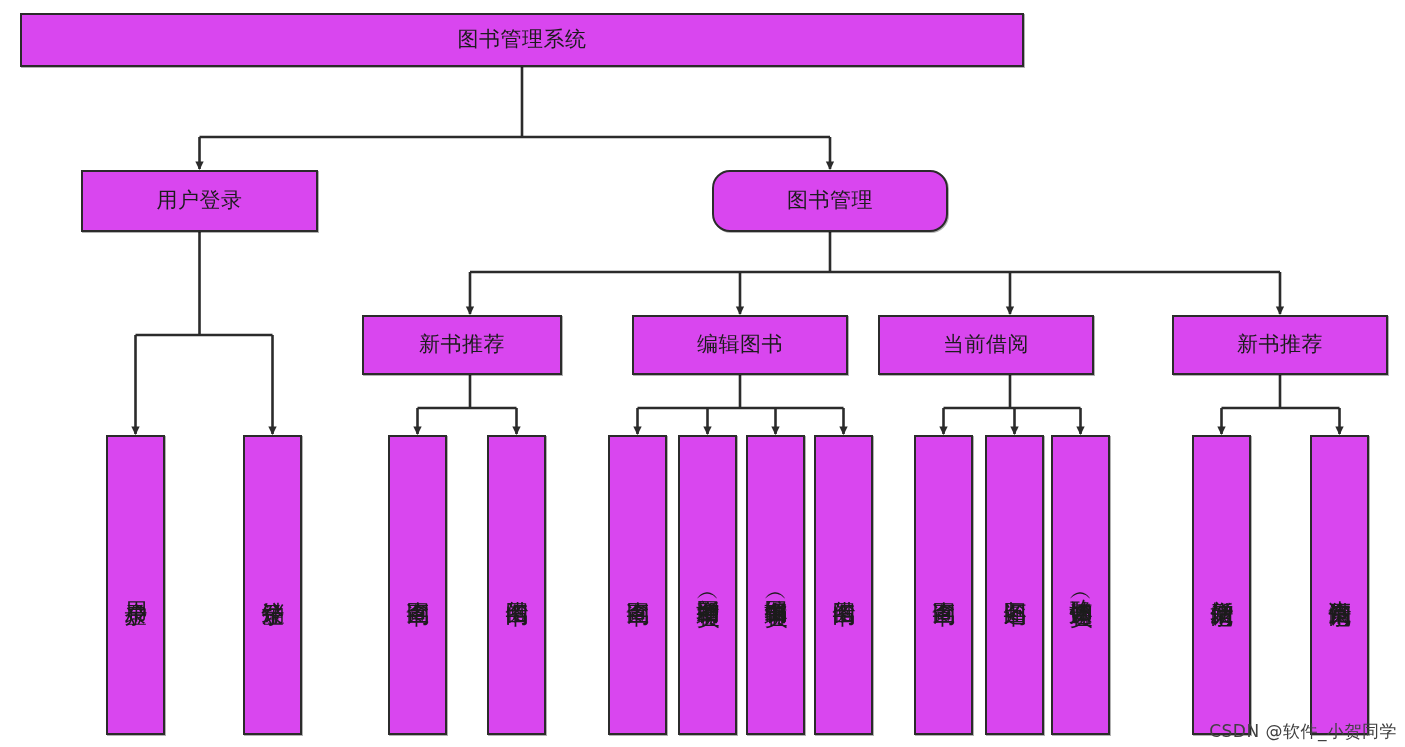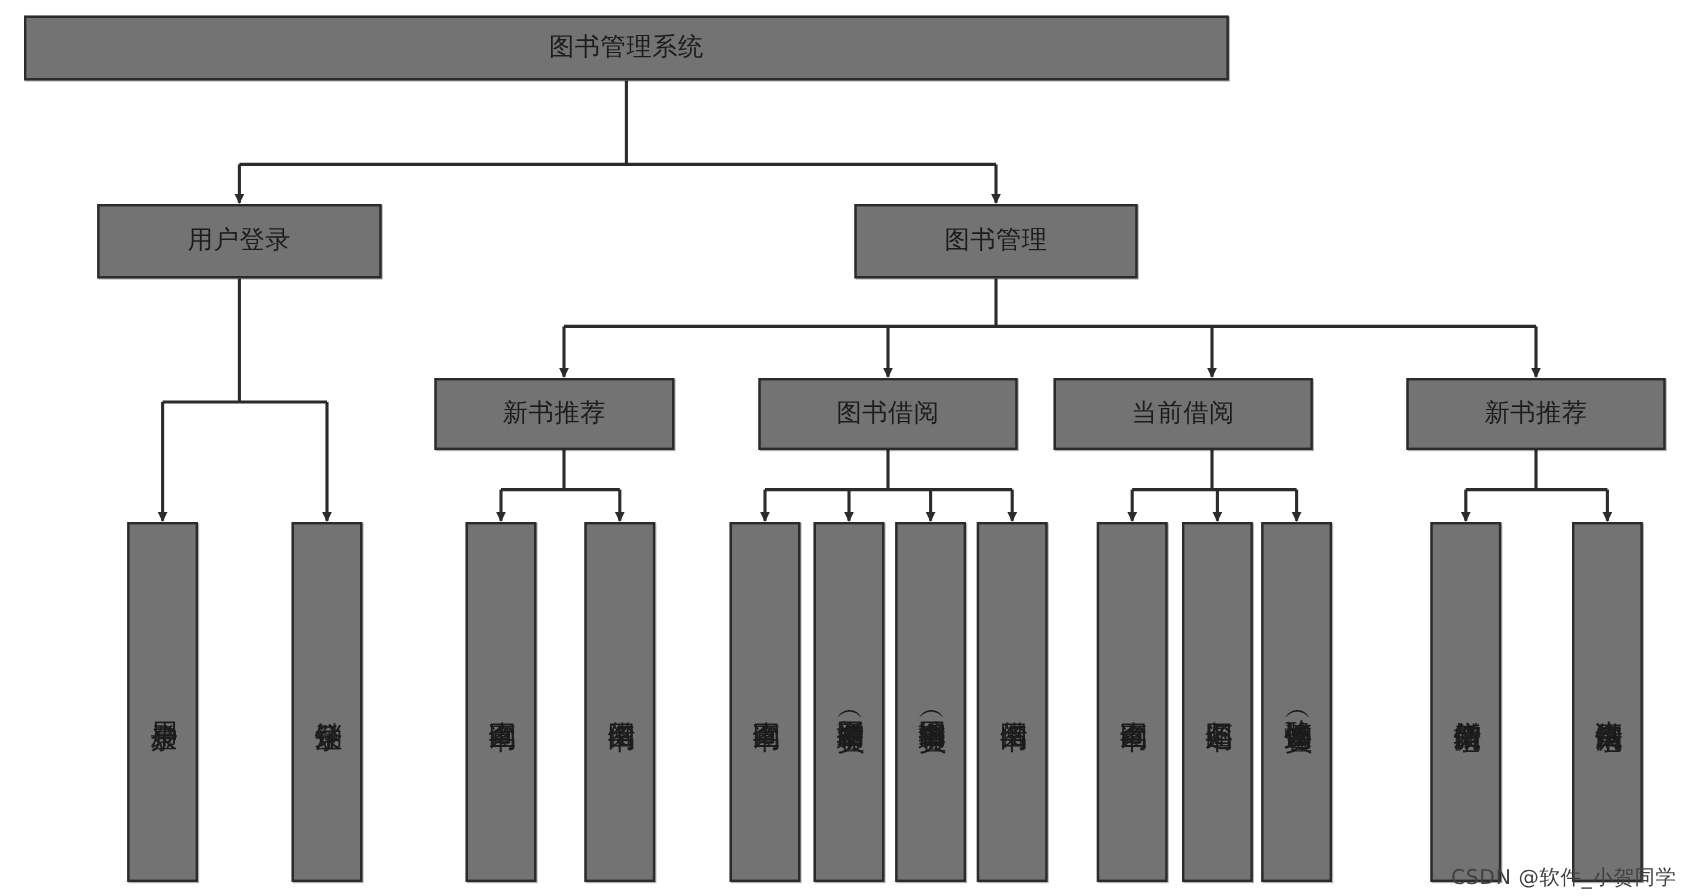--- a/index.html
+++ b/index.html
@@ -17,21 +17,21 @@
   #diagram-root {
     position: absolute;
     left: 0;
     top: 0;
     width: 1405px;
     height: 747px;
   }
   .node-box {
     position: absolute;
     box-sizing: border-box;
-    background: #737373;
+    background: #d946ef;
     border: 2px solid #2b2b2b;
     box-shadow: 1px 1px 0 0 rgba(0,0,0,0.30);
   }
   .node-label-h {
     position: absolute;
     left: 0; top: 0; right: 0; bottom: 0;
     display: flex;
     align-items: center;
     justify-content: center;
     font-size: 21px;
@@ -118,28 +118,28 @@
         <line x1="1339.5" y1="408" x2="1339.5" y2="434" stroke="#2b2b2b" stroke-width="2.6" marker-end="url(#arrowhead)"></line>
       </g>
   </svg>
   <div id="node-layer">
       <div class="node-box" style="left: 20px; top: 13px; width: 1004px; height: 54px;">
         <div class="node-label-h">图书管理系统</div>
       </div>
       <div class="node-box" style="left: 81px; top: 170px; width: 237px; height: 62px;">
         <div class="node-label-h">用户登录</div>
       </div>
-      <div class="node-box" style="left: 712px; top: 170px; width: 236px; height: 62px;">
+      <div class="node-box" style="left: 712px; top: 170px; width: 236px; height: 62px; border-radius: 18px;">
         <div class="node-label-h">图书管理</div>
       </div>
       <div class="node-box" style="left: 362px; top: 315px; width: 200px; height: 60px;">
         <div class="node-label-h">新书推荐</div>
       </div>
       <div class="node-box" style="left: 632px; top: 315px; width: 216px; height: 60px;">
-        <div class="node-label-h">图书借阅</div>
+        <div class="node-label-h">编辑图书</div>
       </div>
       <div class="node-box" style="left: 878px; top: 315px; width: 216px; height: 60px;">
         <div class="node-label-h">当前借阅</div>
       </div>
       <div class="node-box" style="left: 1172px; top: 315px; width: 216px; height: 60px;">
         <div class="node-label-h">新书推荐</div>
       </div>
       <div class="node-box" style="left: 106px; top: 435px; width: 59px; height: 300px;">
         <div class="node-label-v">用户登录</div>
       </div>

